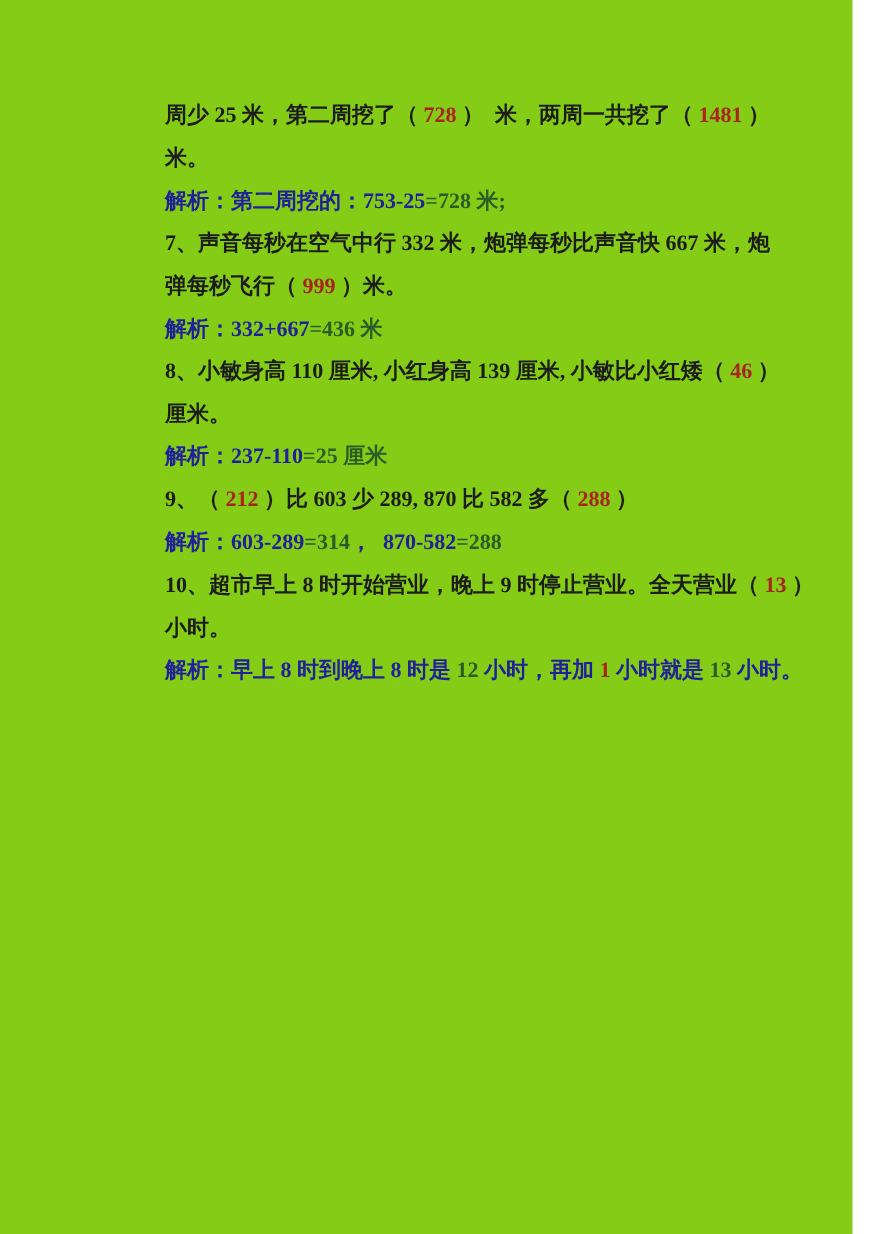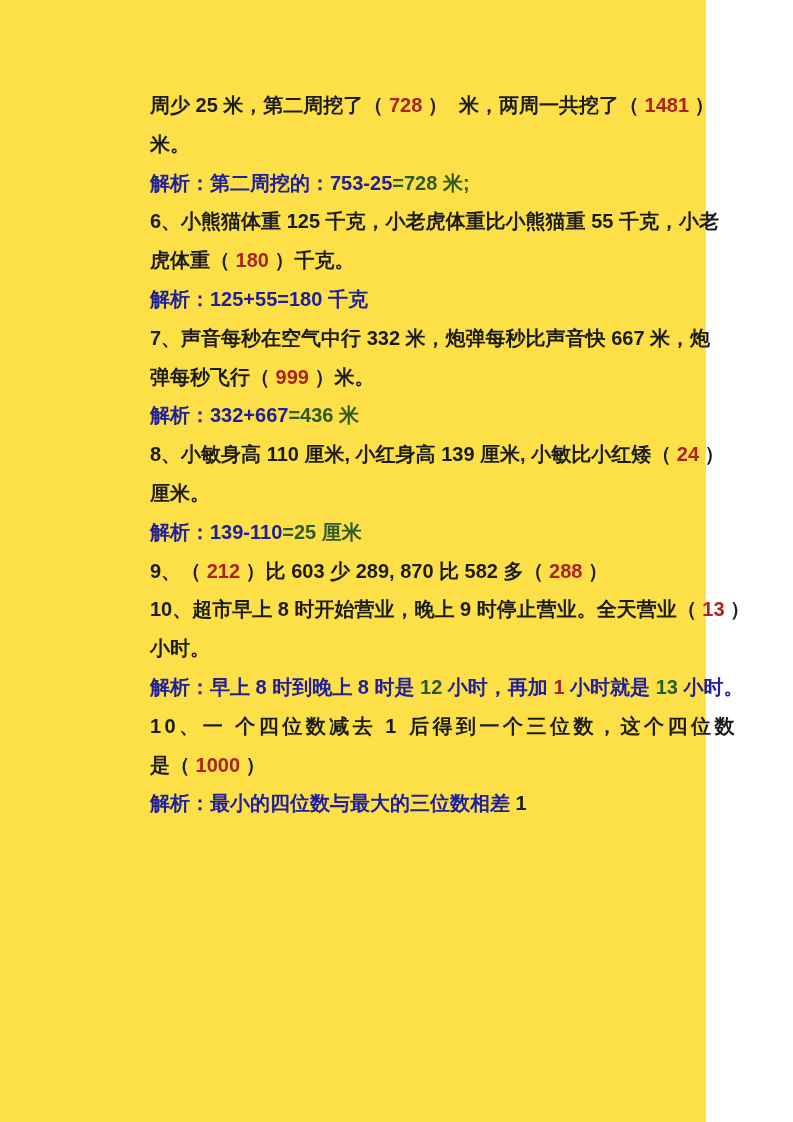--- a/index.html
+++ b/index.html
@@ -8,23 +8,24 @@
     background: #ffffff;
   }
   body {
     width: 793px;
     height: 1122px;
     overflow: hidden;
     font-family: "Liberation Sans", "DejaVu Sans", sans-serif;
   }
   .page {
     position: relative;
-    width: 706px;
+    width: 775px;
     height: 1122px;
-    background: #fde047;
+    background: #84cc16;
+    font-family: Liberation Serif, serif;
   }
   .content {
     position: absolute;
     top: 86px;
     left: 150px;
     right: 40px;
   }
   .section {
     margin: 0;
     padding: 0;
@@ -51,41 +52,32 @@
 <body>
 
 <div class="page">
   <div class="content">
       <div class="section">
         <div class="line"><span class="seg c-text">周少 25 米，第二周挖了（ </span><span class="seg c-answer">728</span><span class="seg c-text"> ）  米，两周一共挖了（ </span><span class="seg c-answer">1481</span><span class="seg c-text"> ）</span></div>
         <div class="line"><span class="seg c-text">米。</span></div>
         <div class="line"><span class="seg c-analysis">解析：第二周挖的：753-25</span><span class="seg c-result">=728 米;</span></div>
       </div>
       <div class="section">
-        <div class="line"><span class="seg c-text">6、小熊猫体重 125 千克，小老虎体重比小熊猫重 55 千克，小老</span></div>
-        <div class="line"><span class="seg c-text">虎体重（ </span><span class="seg c-answer">180</span><span class="seg c-text"> ）千克。</span></div>
-        <div class="line"><span class="seg c-analysis">解析：125+55=180 千克</span></div>
-      </div>
-      <div class="section">
         <div class="line"><span class="seg c-text">7、声音每秒在空气中行 332 米，炮弹每秒比声音快 667 米，炮</span></div>
         <div class="line"><span class="seg c-text">弹每秒飞行（ </span><span class="seg c-answer">999</span><span class="seg c-text"> ）米。</span></div>
         <div class="line"><span class="seg c-analysis">解析：332+667</span><span class="seg c-result">=436 米</span></div>
       </div>
       <div class="section">
-        <div class="line"><span class="seg c-text">8、小敏身高 110 厘米, 小红身高 139 厘米, 小敏比小红矮（ </span><span class="seg c-answer">24</span><span class="seg c-text"> ）</span></div>
+        <div class="line"><span class="seg c-text">8、小敏身高 110 厘米, 小红身高 139 厘米, 小敏比小红矮（ </span><span class="seg c-answer">46</span><span class="seg c-text"> ）</span></div>
         <div class="line"><span class="seg c-text">厘米。</span></div>
-        <div class="line"><span class="seg c-analysis">解析：139-110</span><span class="seg c-result">=25 厘米</span></div>
+        <div class="line"><span class="seg c-analysis">解析：237-110</span><span class="seg c-result">=25 厘米</span></div>
       </div>
       <div class="section">
         <div class="line"><span class="seg c-text">9、（ </span><span class="seg c-answer">212</span><span class="seg c-text"> ）比 603 少 289, 870 比 582 多（ </span><span class="seg c-answer">288</span><span class="seg c-text"> ）</span></div>
+        <div class="line"><span class="seg c-analysis">解析：603-289</span><span class="seg c-result">=314</span><span class="seg c-analysis">，  870-582</span><span class="seg c-result">=288</span></div>
       </div>
       <div class="section">
         <div class="line"><span class="seg c-text">10、超市早上 8 时开始营业，晚上 9 时停止营业。全天营业（ </span><span class="seg c-answer">13</span><span class="seg c-text"> ）</span></div>
         <div class="line"><span class="seg c-text">小时。</span></div>
         <div class="line"><span class="seg c-analysis">解析：早上 8 时到晚上 8 时是 </span><span class="seg c-result">12</span><span class="seg c-analysis"> 小时，再加 </span><span class="seg c-answer">1</span><span class="seg c-analysis"> 小时就是 </span><span class="seg c-result">13</span><span class="seg c-analysis"> 小时。</span></div>
       </div>
-      <div class="section">
-        <div class="line spaced"><span class="seg c-text">10、一 个四位数减去 1 后得到一个三位数，这个四位数</span></div>
-        <div class="line"><span class="seg c-text">是（ </span><span class="seg c-answer">1000</span><span class="seg c-text"> ）</span></div>
-        <div class="line"><span class="seg c-analysis">解析：最小的四位数与最大的三位数相差 </span><span class="seg c-text">1</span></div>
-      </div>
     </div>
 </div>
 
 </body></html>

